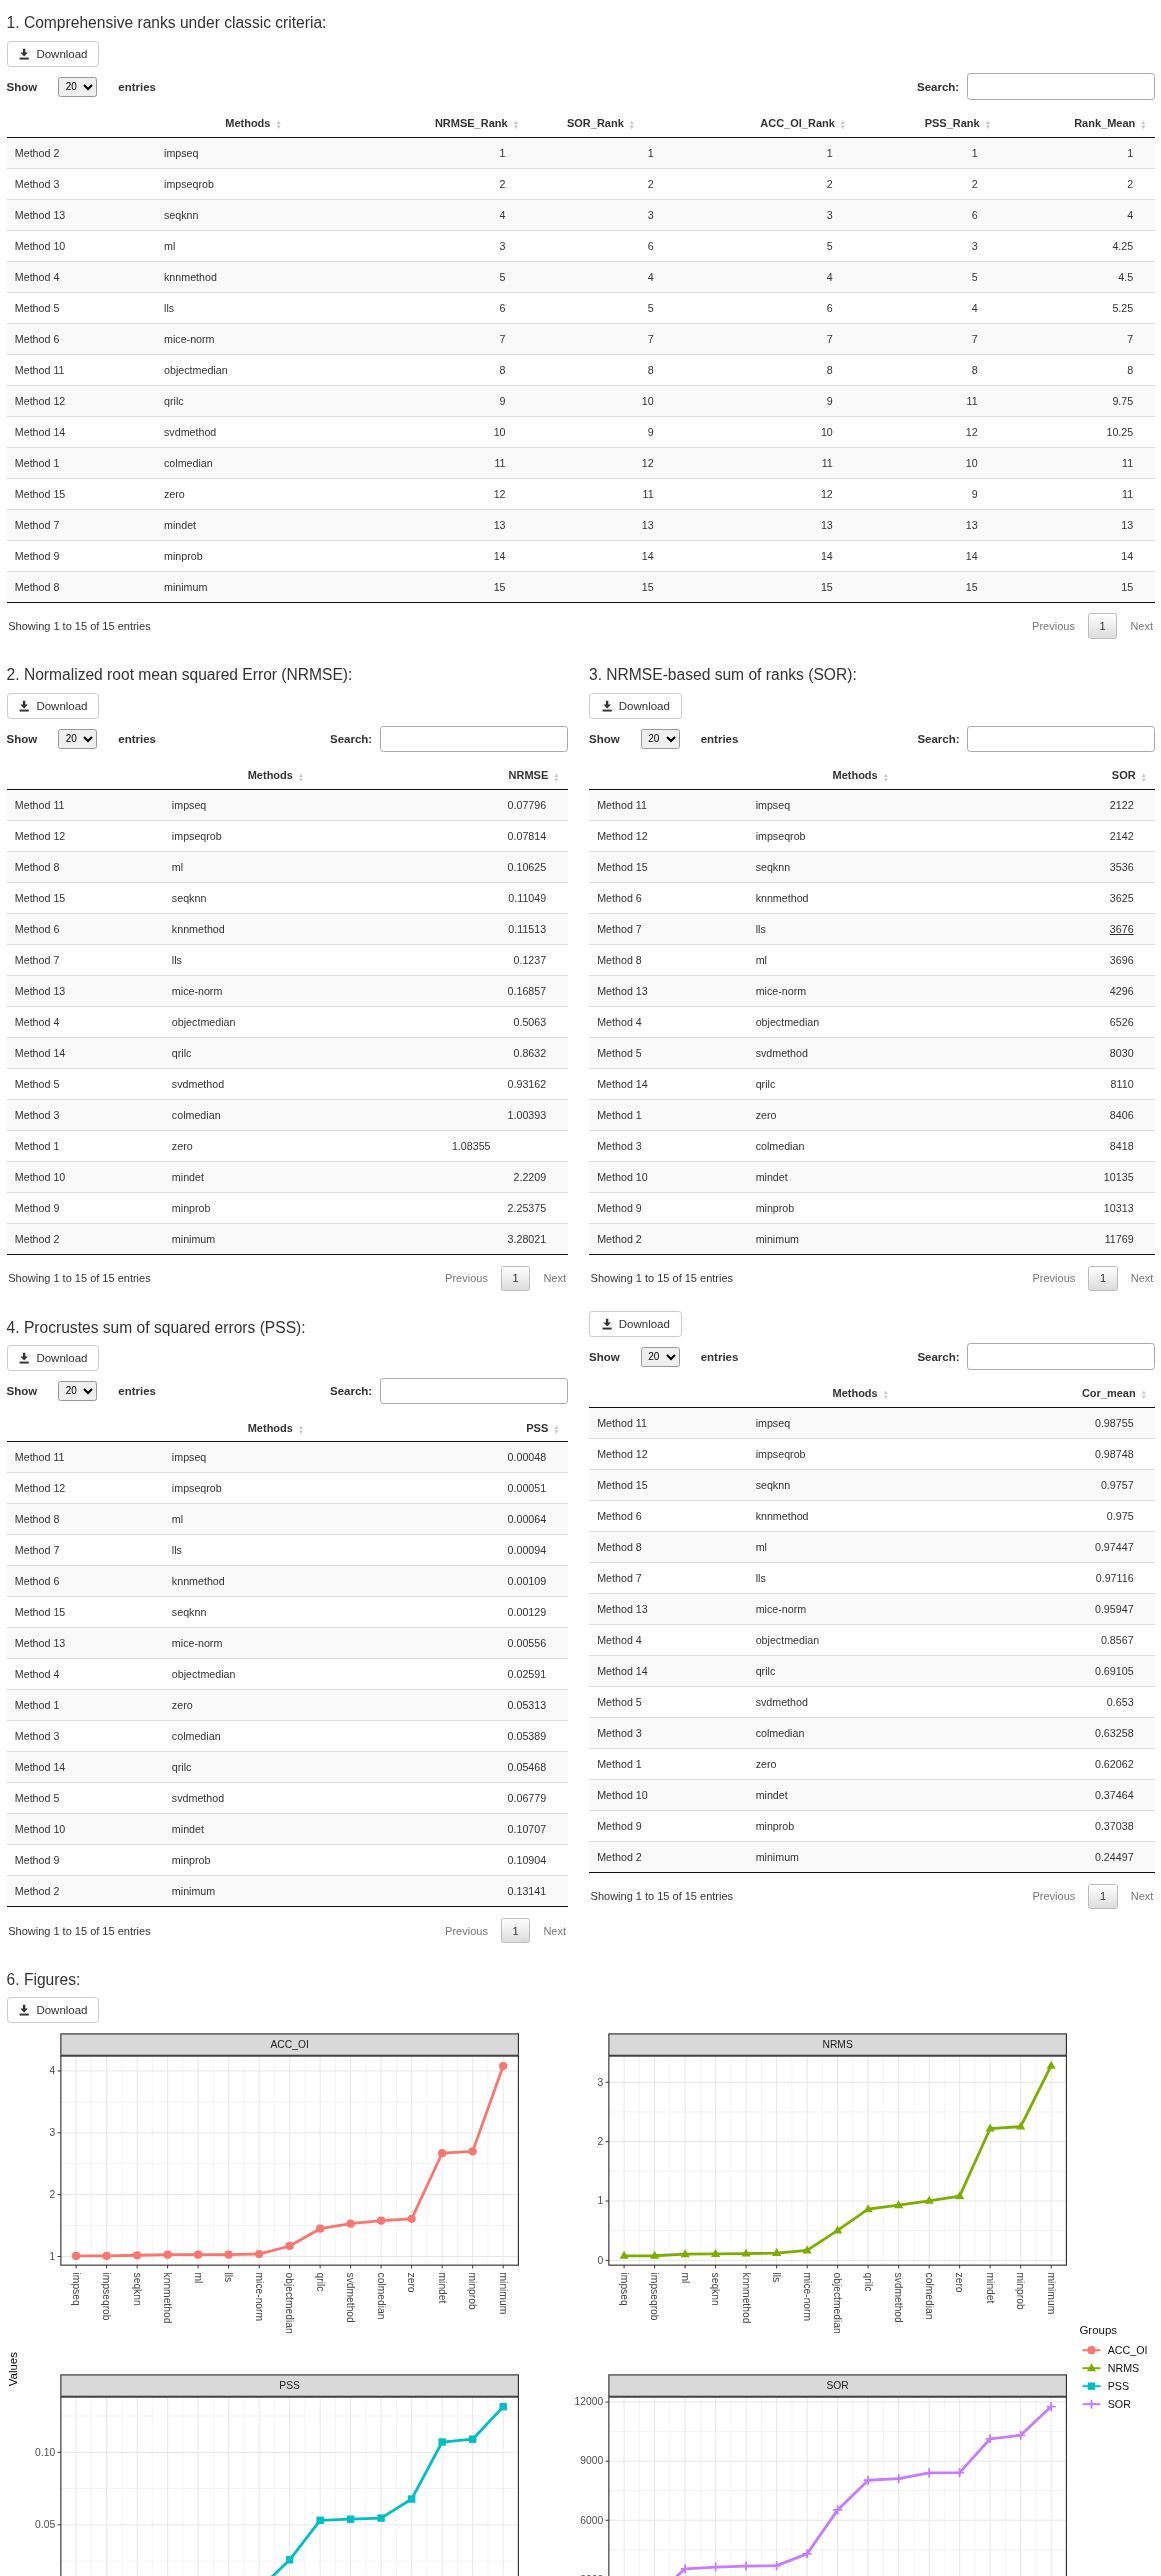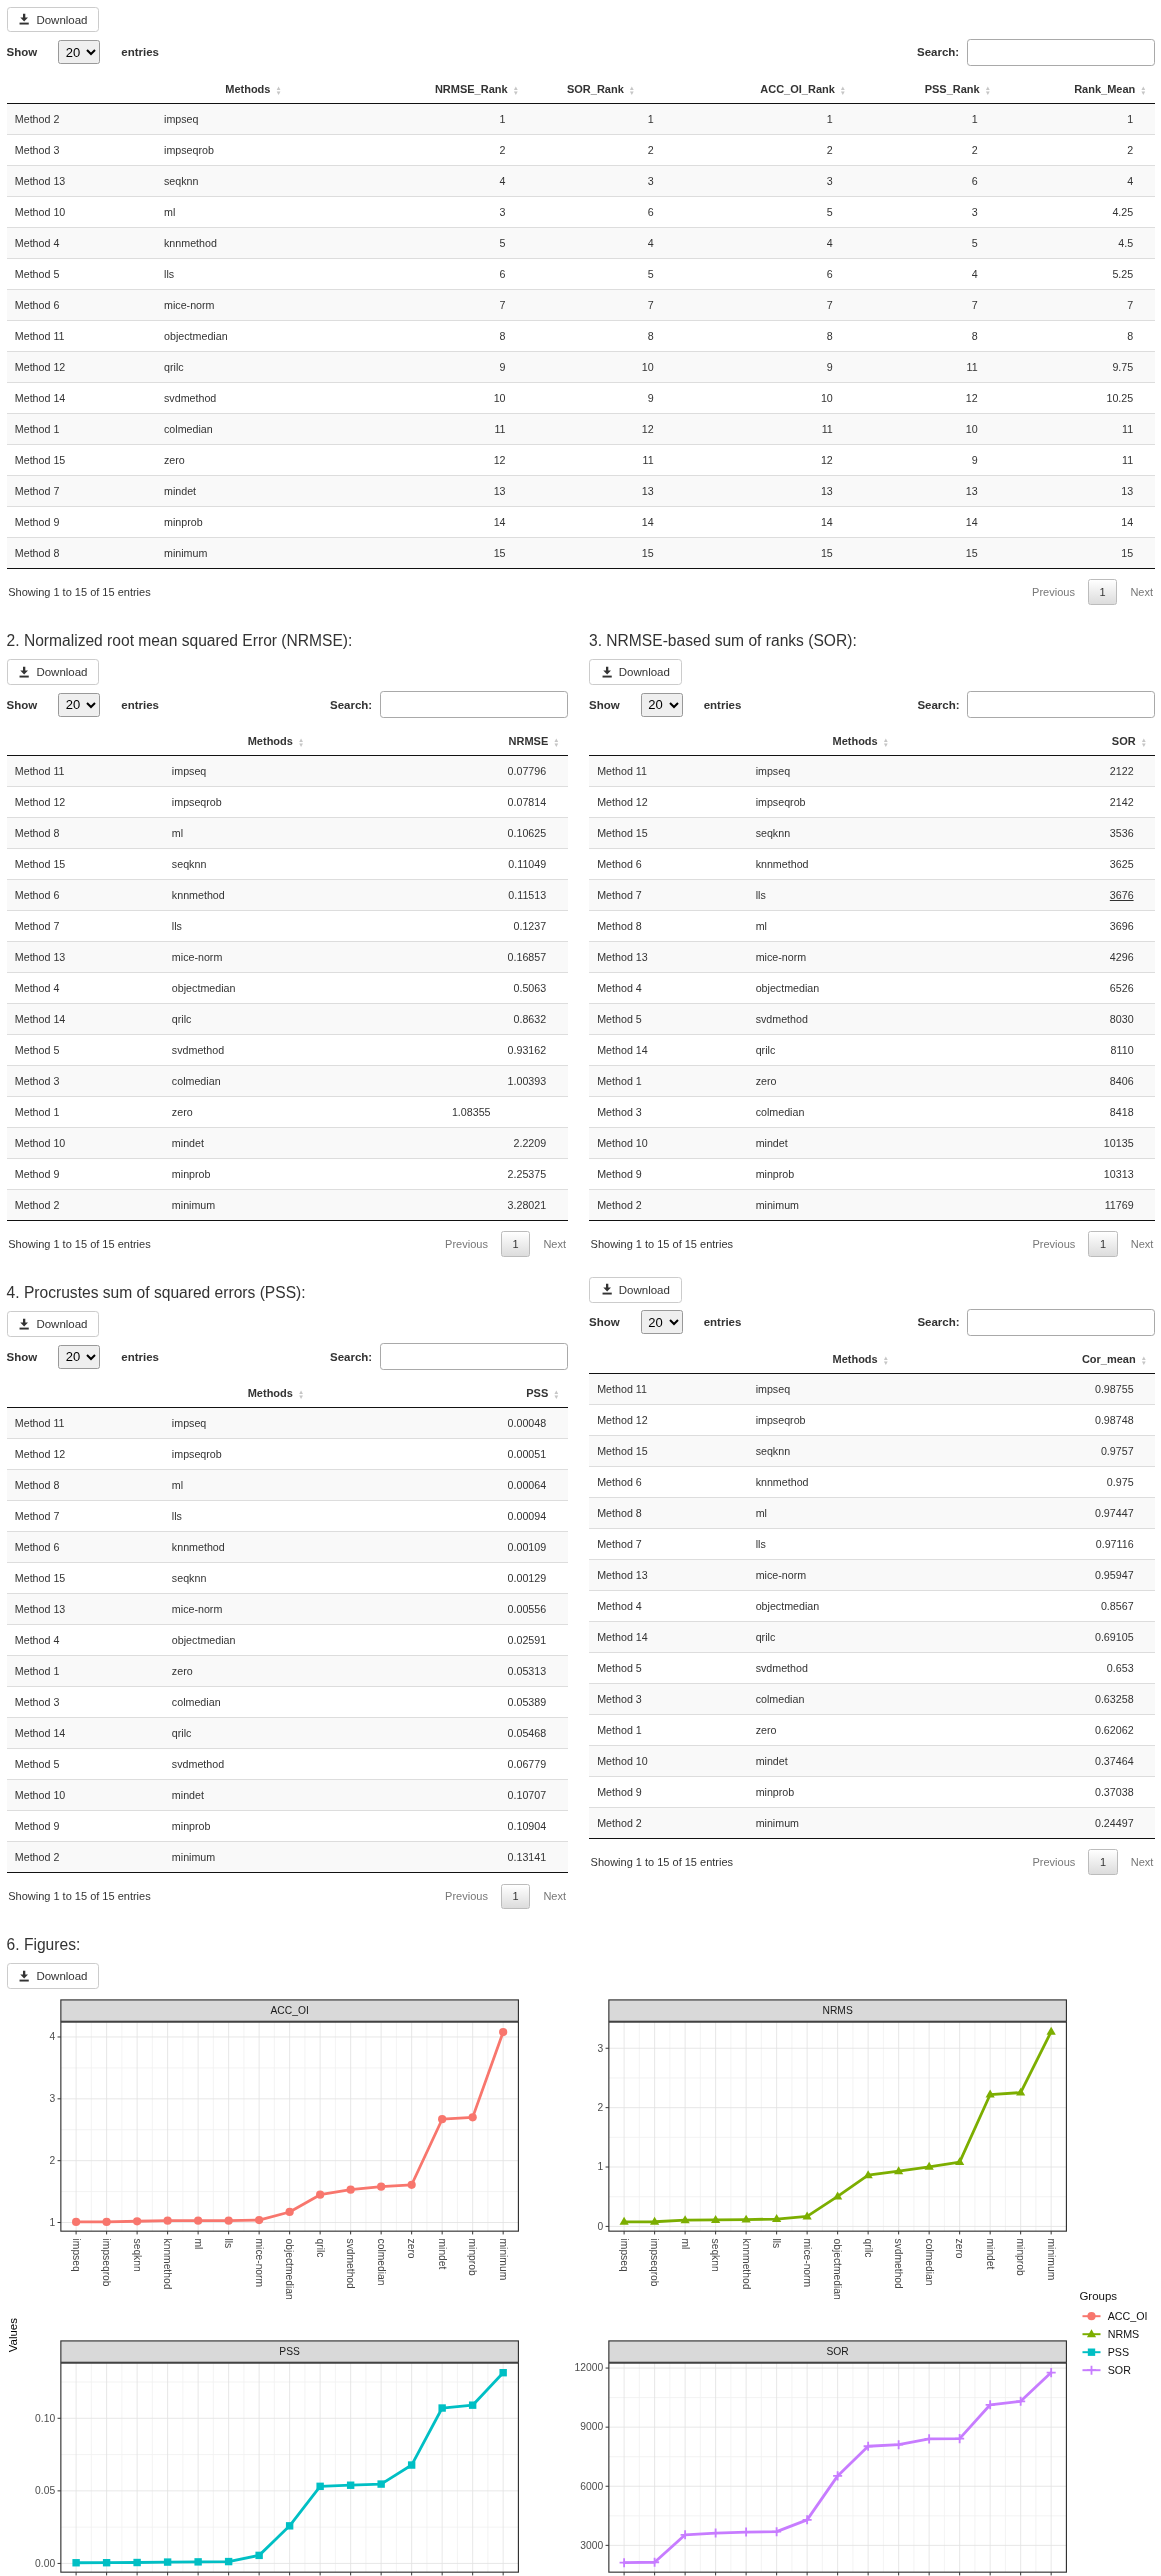--- a/index.html
+++ b/index.html
@@ -3,21 +3,21 @@
 <meta charset="utf-8">
 <style>
   html,body{margin:0;padding:0;background:#fff;color:#333;font-family:"Liberation Sans",sans-serif;font-size:10.7px;}
   #app{width:1148px;padding:5px 6.6px 11.5px 6.6px;}
   .sec-title{font-size:15.6px;font-weight:400;color:#333;margin:8.2px 0 6.6px 0;line-height:1.25;}
   .dl-btn{display:inline-flex;align-items:center;gap:5.8px;background:#fff;border:0.8px solid #ccc;border-radius:3.3px;
           padding:5.8px 10.7px;font-size:11.5px;color:#333;cursor:pointer;margin:1.6px 0 3.3px 0;font-family:"Liberation Sans",sans-serif;}
   .dl-btn svg{display:block;}
   .dt-controls{display:flex;justify-content:space-between;align-items:center;margin:3.3px 0 10px 0;}
   .dt-length{display:flex;align-items:center;gap:21px;font-size:11.5px;font-weight:700;}
-  .dt-length select{border:0.8px solid #999;border-radius:2.5px;padding:2.5px 2.5px;font-size:13px;font-family:"Liberation Sans",sans-serif;font-weight:400;}
+  .dt-length select{border:0.8px solid #999;border-radius:2.5px;padding:2.5px 2.5px;font-size:10px;font-family:"Liberation Sans",sans-serif;font-weight:400;}
   .dt-search{display:flex;align-items:center;gap:7.4px;font-size:11.5px;font-weight:700;}
   .dt-search input{border:0.8px solid #a9a9a9;border-radius:3.3px;height:21.4px;width:176px;padding:1.6px 5px;font-family:"Liberation Sans",sans-serif;}
   table.dt{width:100%;border-collapse:collapse;border-bottom:0.8px solid #111;}
   table.dt th{font-weight:700;padding:7.4px 8.2px;border-bottom:1.6px solid #111;font-size:11px;white-space:nowrap;}
   table.dt td{padding:9px 8.2px;font-size:10.7px;}
   table.dt tbody tr{border-top:0.8px solid #ddd;}
   table.dt tbody tr:first-child{border-top:none;}
   table.dt tbody tr:nth-child(odd){background:#f9f9f9;}
   table.t7 th:nth-child(1){width:13%;} table.t7 th:nth-child(2){width:17%;}
   table.t3 th:nth-child(1){width:28%;} table.t3 th:nth-child(2){width:40%;}
@@ -38,20 +38,21 @@
   .fig-legend{width:76px;margin-left:6.6px;font-size:10.7px;color:#111;}
   .legend-title{font-size:11.5px;margin-bottom:5.8px;}
   .legend-item{display:flex;align-items:center;gap:3.3px;margin:1.6px 0;}
 </style>
 </head>
 <body>
 
 <div id="app">
 
   <div class="sec">
+    <div class="sec-title">1. Comprehensive ranks under classic criteria:</div>
     <button class="dl-btn">
       <span>
           <svg width="12.3" height="12.3" viewBox="0 0 16 16">
             <path fill="#333" d="M6.5 1h3v5H13L8 11 3 6h3.5V1z"></path>
             <path fill="#333" d="M2 12.5h12V15H2z"></path>
           </svg>
         </span>
       <span>Download</span>
     </button>
     <div class="dt-controls">

